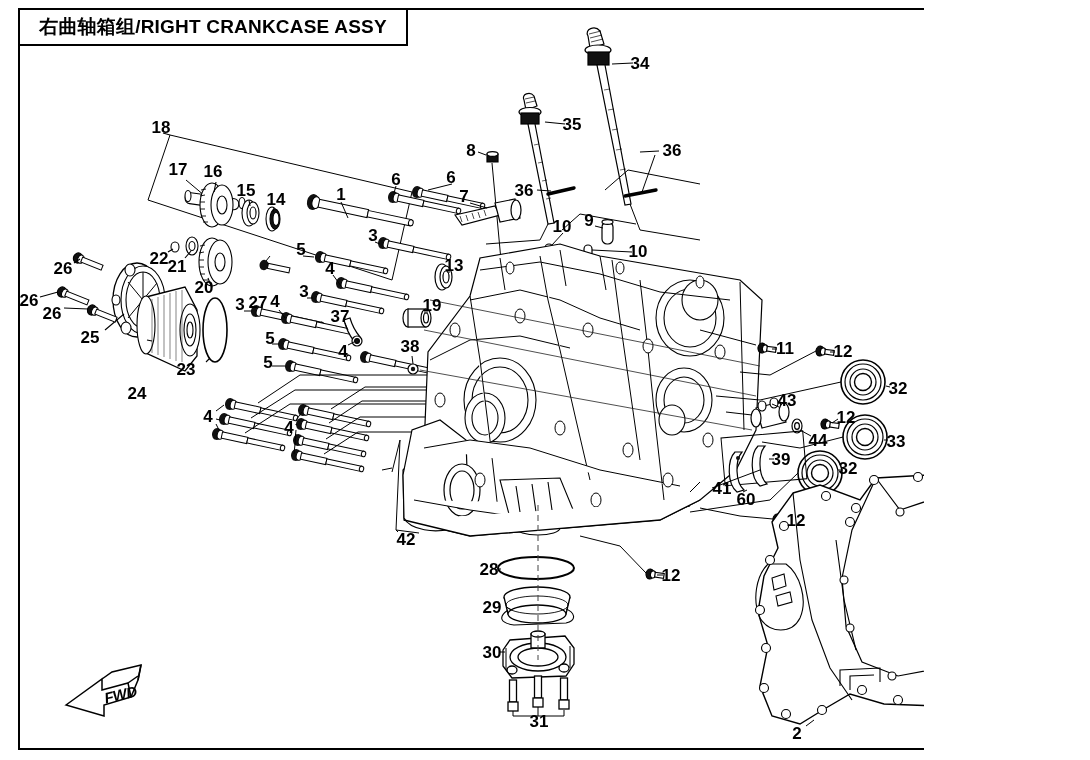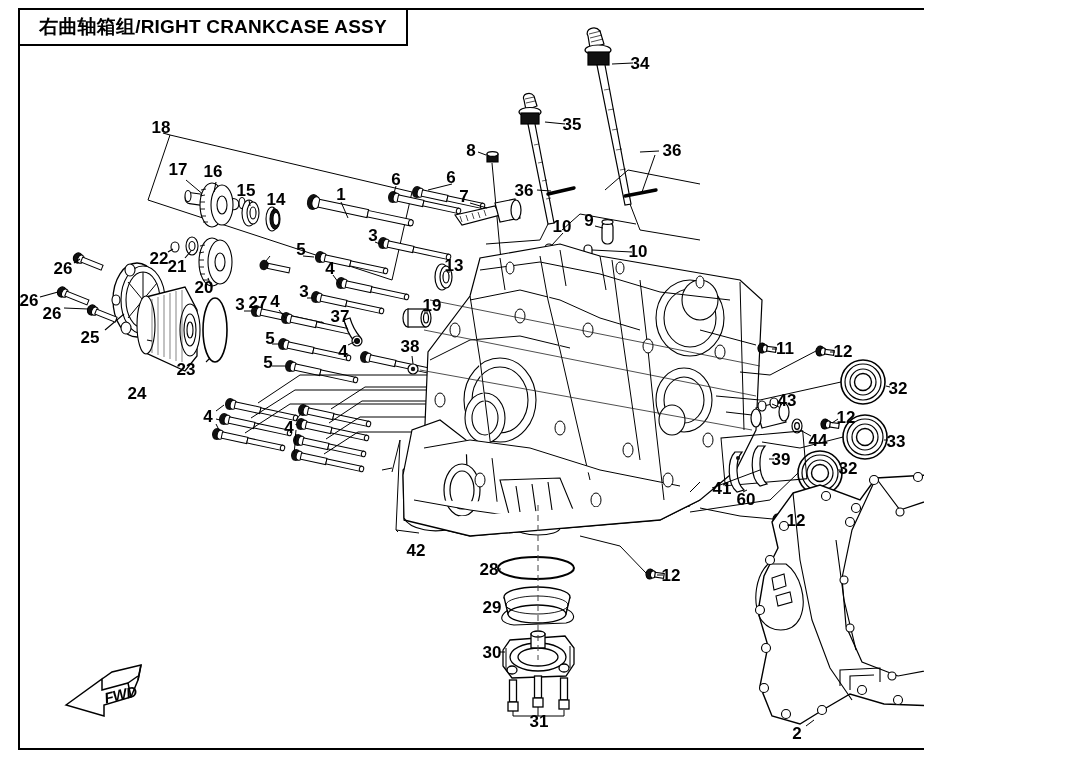--- a/index.html
+++ b/index.html
@@ -764,21 +764,21 @@
       <div class="lbl" style="left: 240px; top: 304px;">3</div>
       <div class="lbl" style="left: 270px; top: 338px;">5</div>
       <div class="lbl" style="left: 268px; top: 362px;">5</div>
       <div class="lbl" style="left: 340px; top: 316px;">37</div>
       <div class="lbl" style="left: 343px; top: 351px;">4</div>
       <div class="lbl" style="left: 410px; top: 346px;">38</div>
       <div class="lbl" style="left: 454px; top: 265px;">13</div>
       <div class="lbl" style="left: 432px; top: 305px;">19</div>
       <div class="lbl" style="left: 208px; top: 416px;">4</div>
       <div class="lbl" style="left: 289px; top: 427px;">4</div>
-      <div class="lbl" style="left: 416px; top: 539px; margin-top: 11px;">42</div>
+      <div class="lbl" style="left: 406px; top: 539px;">42</div>
       <div class="lbl" style="left: 640px; top: 63px;">34</div>
       <div class="lbl" style="left: 572px; top: 124px;">35</div>
       <div class="lbl" style="left: 672px; top: 150px;">36</div>
       <div class="lbl" style="left: 524px; top: 190px;">36</div>
       <div class="lbl" style="left: 589px; top: 220px;">9</div>
       <div class="lbl" style="left: 562px; top: 226px;">10</div>
       <div class="lbl" style="left: 638px; top: 251px;">10</div>
       <div class="lbl" style="left: 785px; top: 348px;">11</div>
       <div class="lbl" style="left: 843px; top: 351px;">12</div>
       <div class="lbl" style="left: 898px; top: 388px;">32</div>

